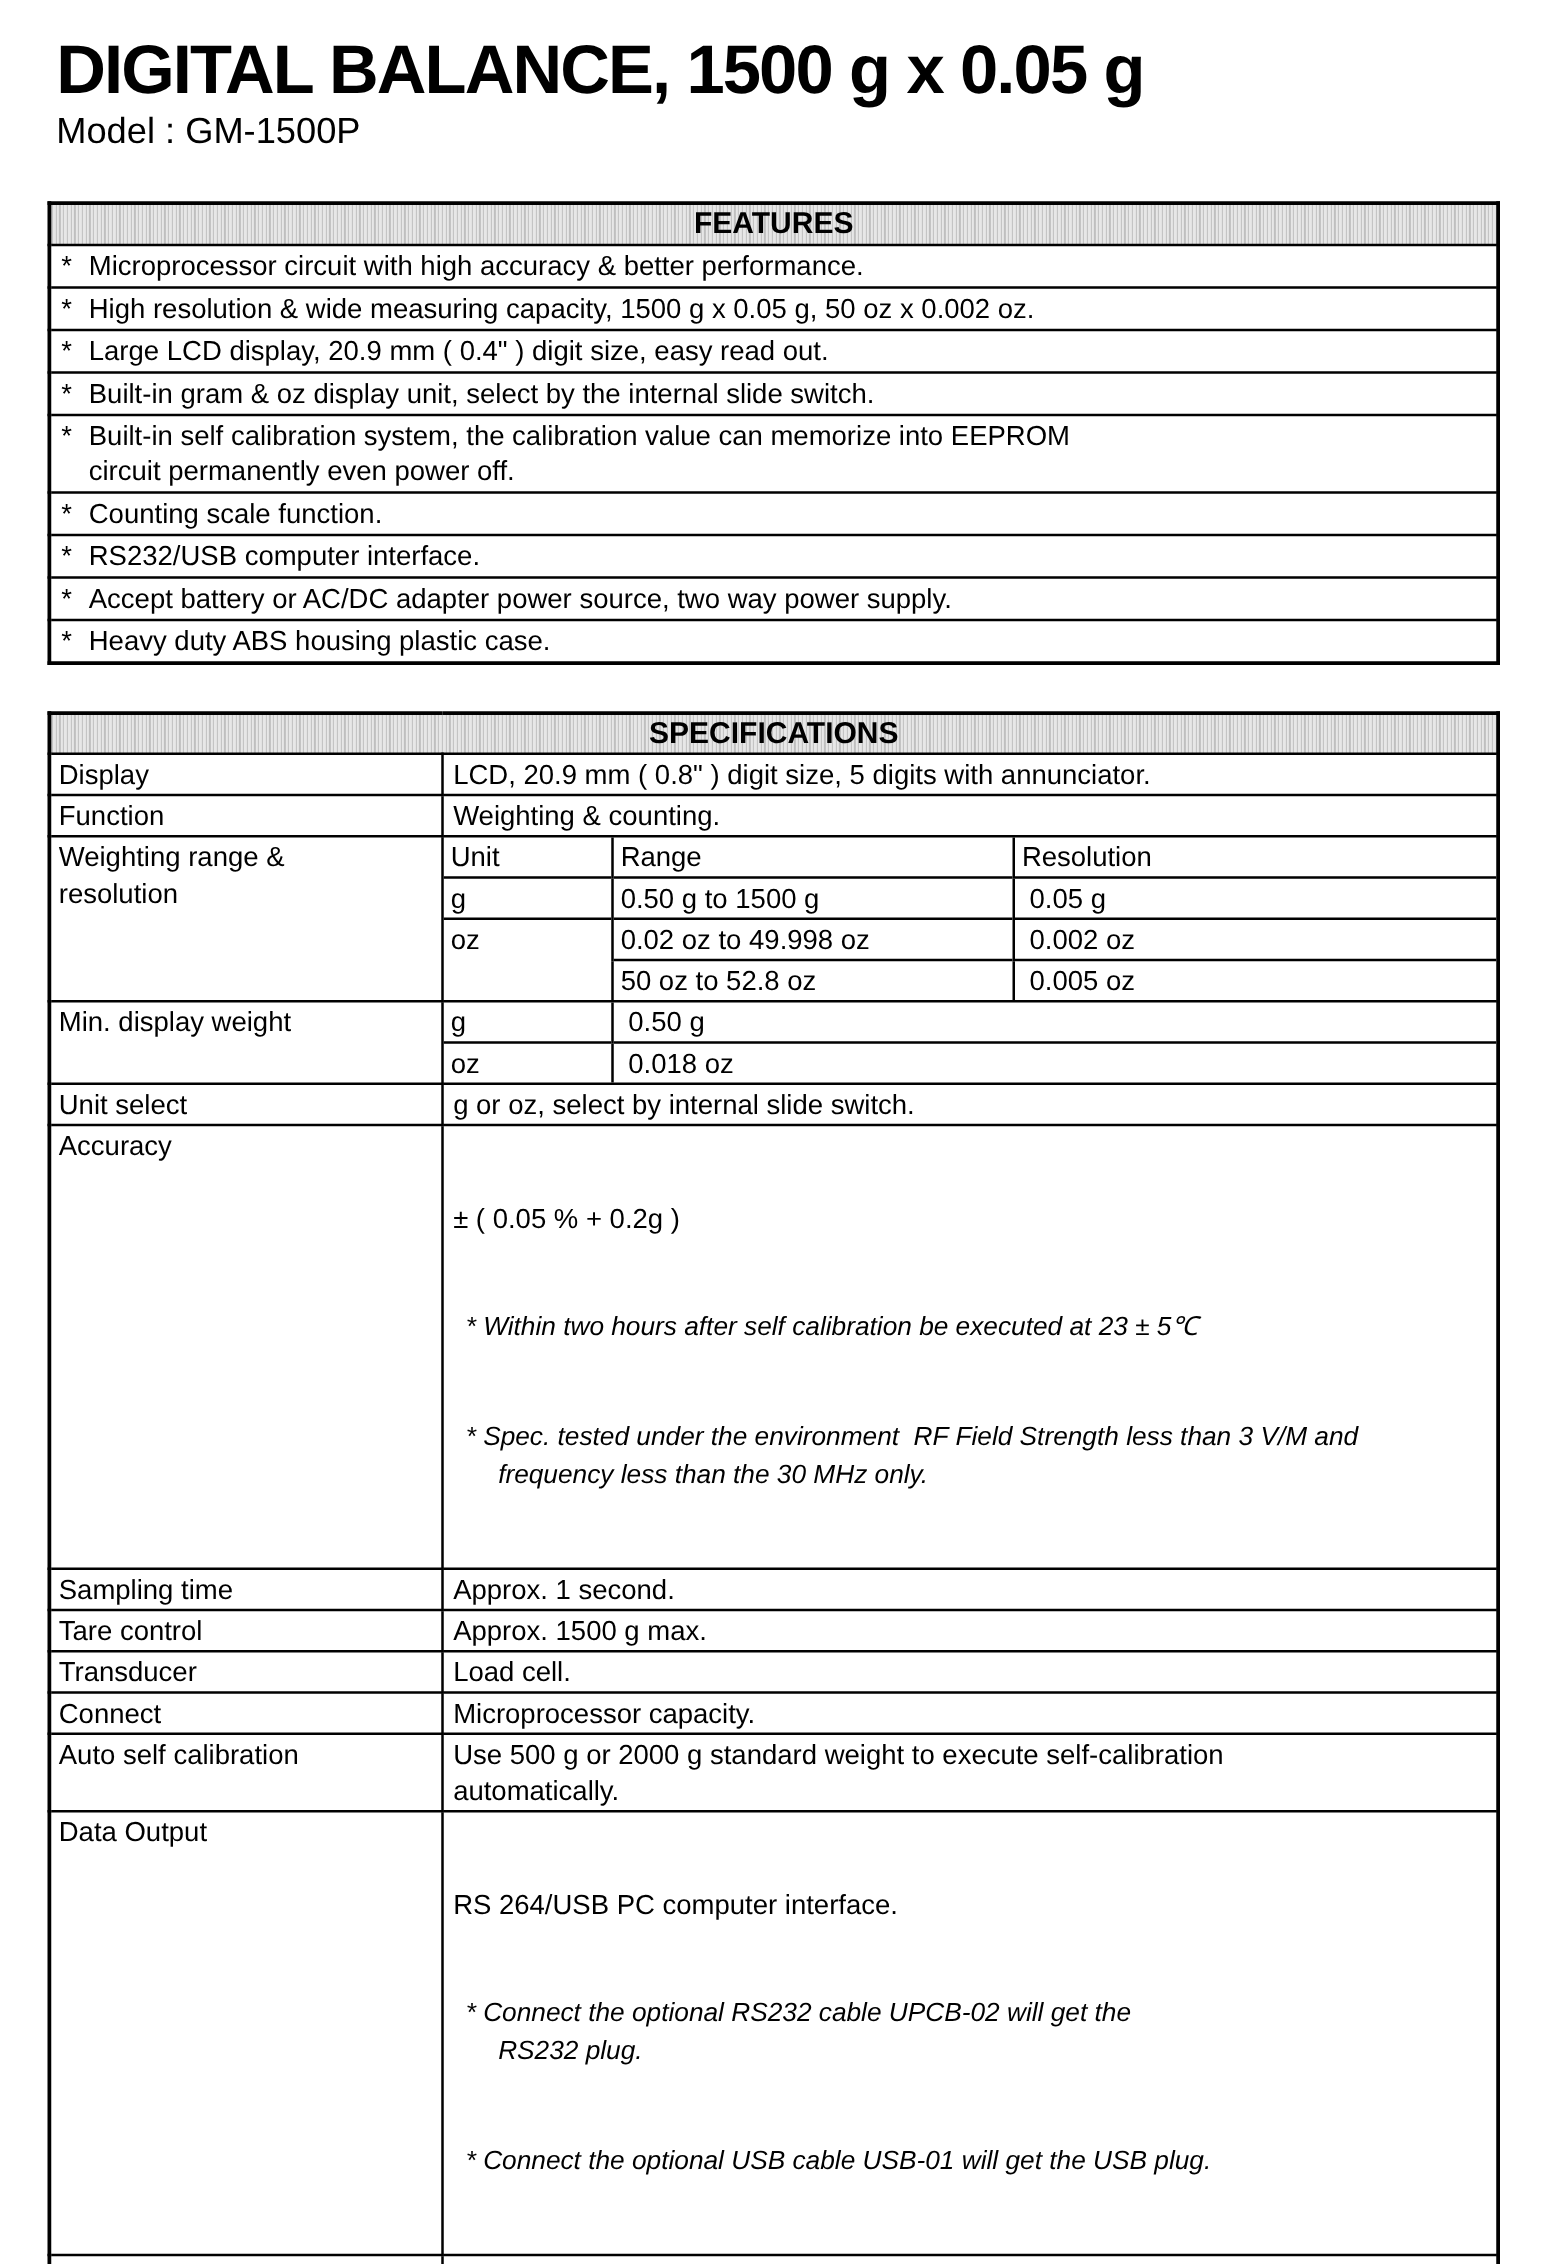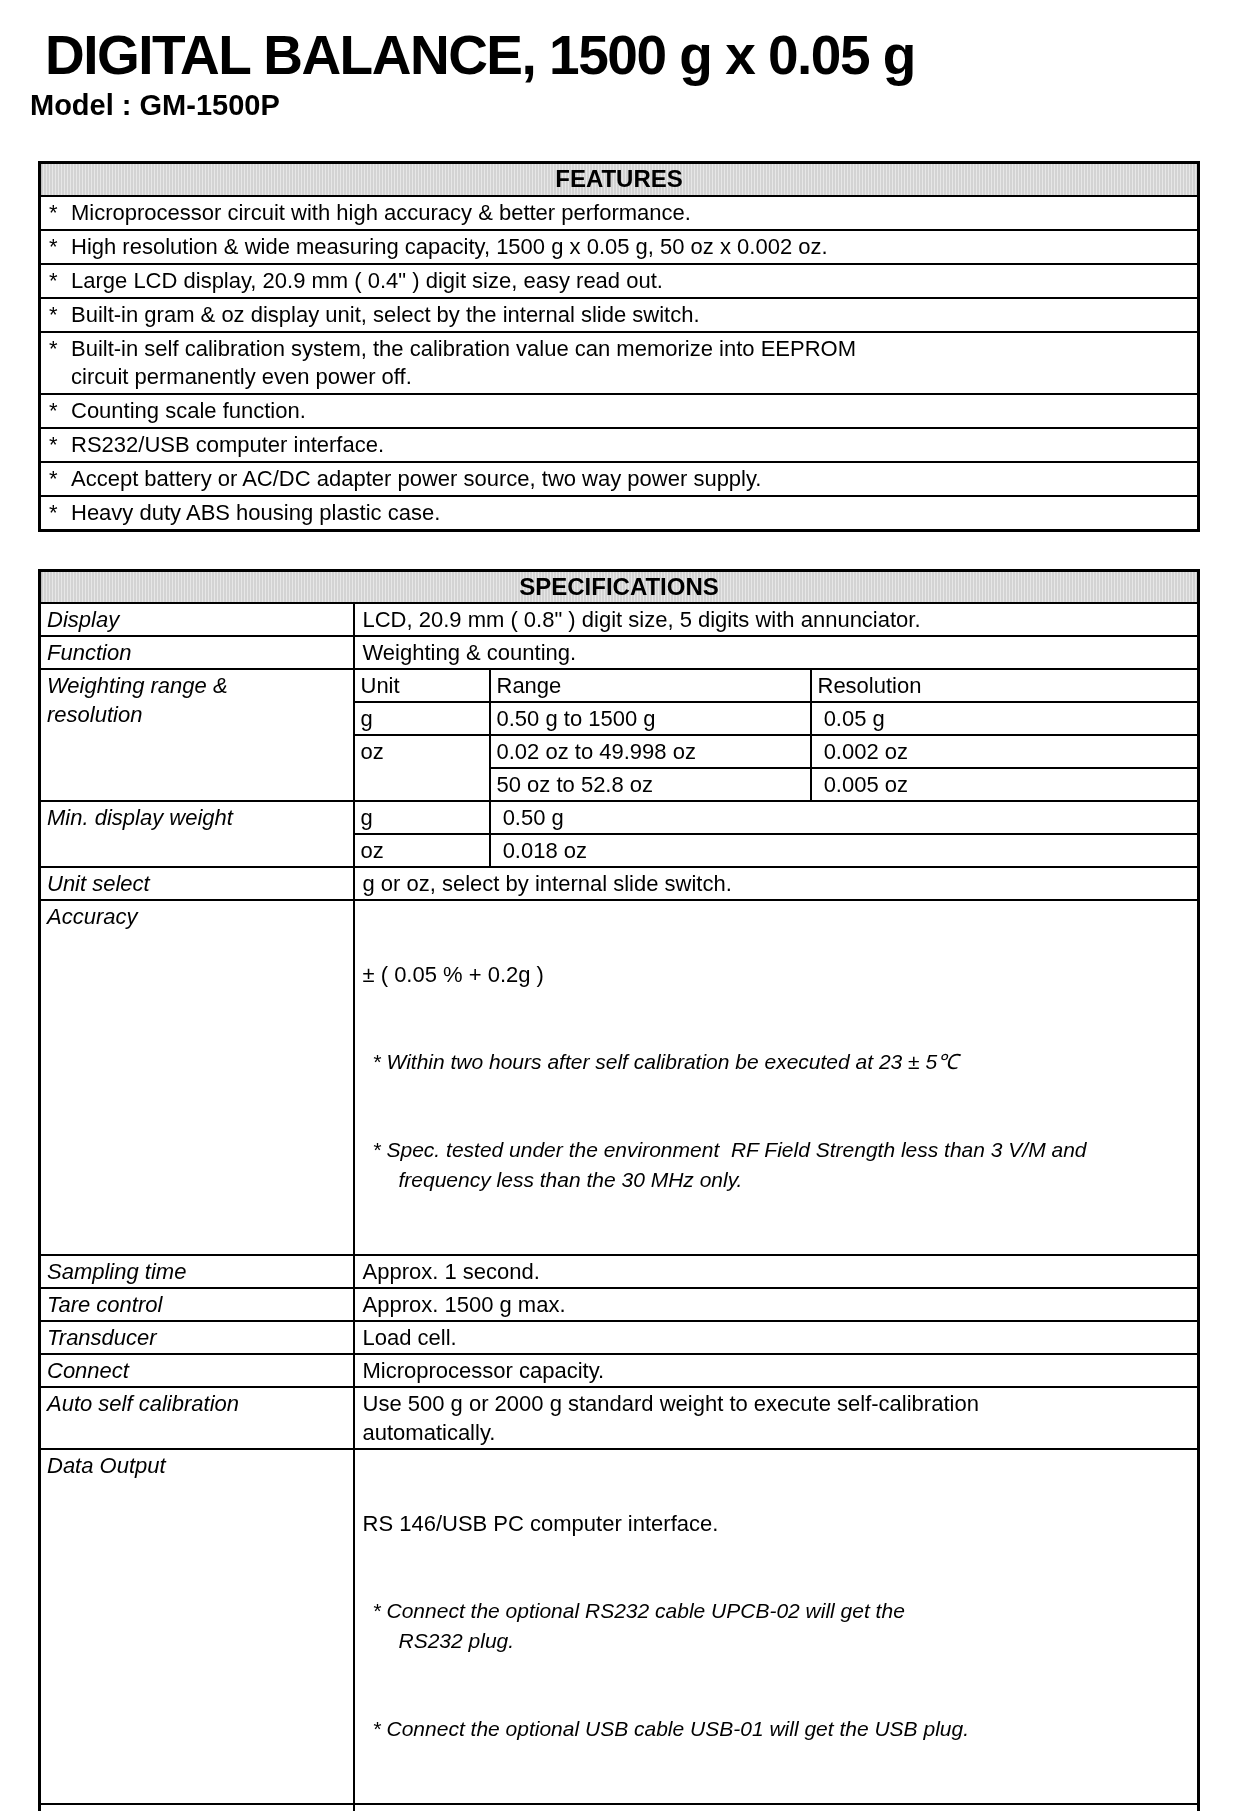--- a/index.html
+++ b/index.html
@@ -17,23 +17,23 @@
   }
   .title {
     margin: 0 0 0 45px;
     font-size: 55px;
     font-weight: bold;
     letter-spacing: -1.5px;
     line-height: 62px;
     white-space: nowrap;
   }
   .model {
-    margin: 2px 0 0 30px;
+    margin: 2px 0 0 45px;
     font-size: 29px;
-    font-weight: bold;
+    font-weight: normal;
     line-height: 34px;
   }
 
   table.tbl {
     border-collapse: collapse;
     margin-left: 38px;
     width: 1159px;
     table-layout: fixed;
     font-size: 22px;
     border: 3px solid #000;
@@ -55,21 +55,20 @@
   .feat-bullet { width: 24px; flex: none; padding-left: 2px; }
   .feat-text { flex: 1; white-space: pre-wrap; }
 
   
   .spec-table { margin-top: 37px; }
   .spec-lbl {
     vertical-align: top;
     padding: 1px 4px 1px 6px;
     line-height: 29px;
     white-space: pre-wrap;
-    font-style: italic;
   }
   .spec-val {
     vertical-align: top;
     padding: 1px 4px 1px 8px;
     line-height: 29px;
     white-space: pre-wrap;
   }
   td.sub-cell { padding: 0; vertical-align: top; }
   table.inner { border-collapse: collapse; width: 100%; table-layout: fixed; }
   table.inner td {
@@ -299,21 +298,21 @@
 
     <tr>
       <td class="spec-lbl">Auto self calibration</td>
       <td class="spec-val">Use 500 g or 2000 g standard weight to execute self-calibration
 automatically.</td>
     </tr>
 
     <tr>
       <td class="spec-lbl">Data Output</td>
       <td class="spec-val">
-        <div>RS 146/USB PC computer interface.</div>
+        <div>RS 264/USB PC computer interface.</div>
         <div class="note">* Connect the optional RS232 cable UPCB-02 will get the
 RS232 plug.</div>
         <div class="note">* Connect the optional USB cable USB-01 will get the USB plug.</div>
       </td>
     </tr>
 
     <tr>
       <td class="spec-lbl">Counting sample no.</td>
       <td class="spec-val">10 PCs, 20 PCs, 50 PCs or 100 PCs.</td>
     </tr>

